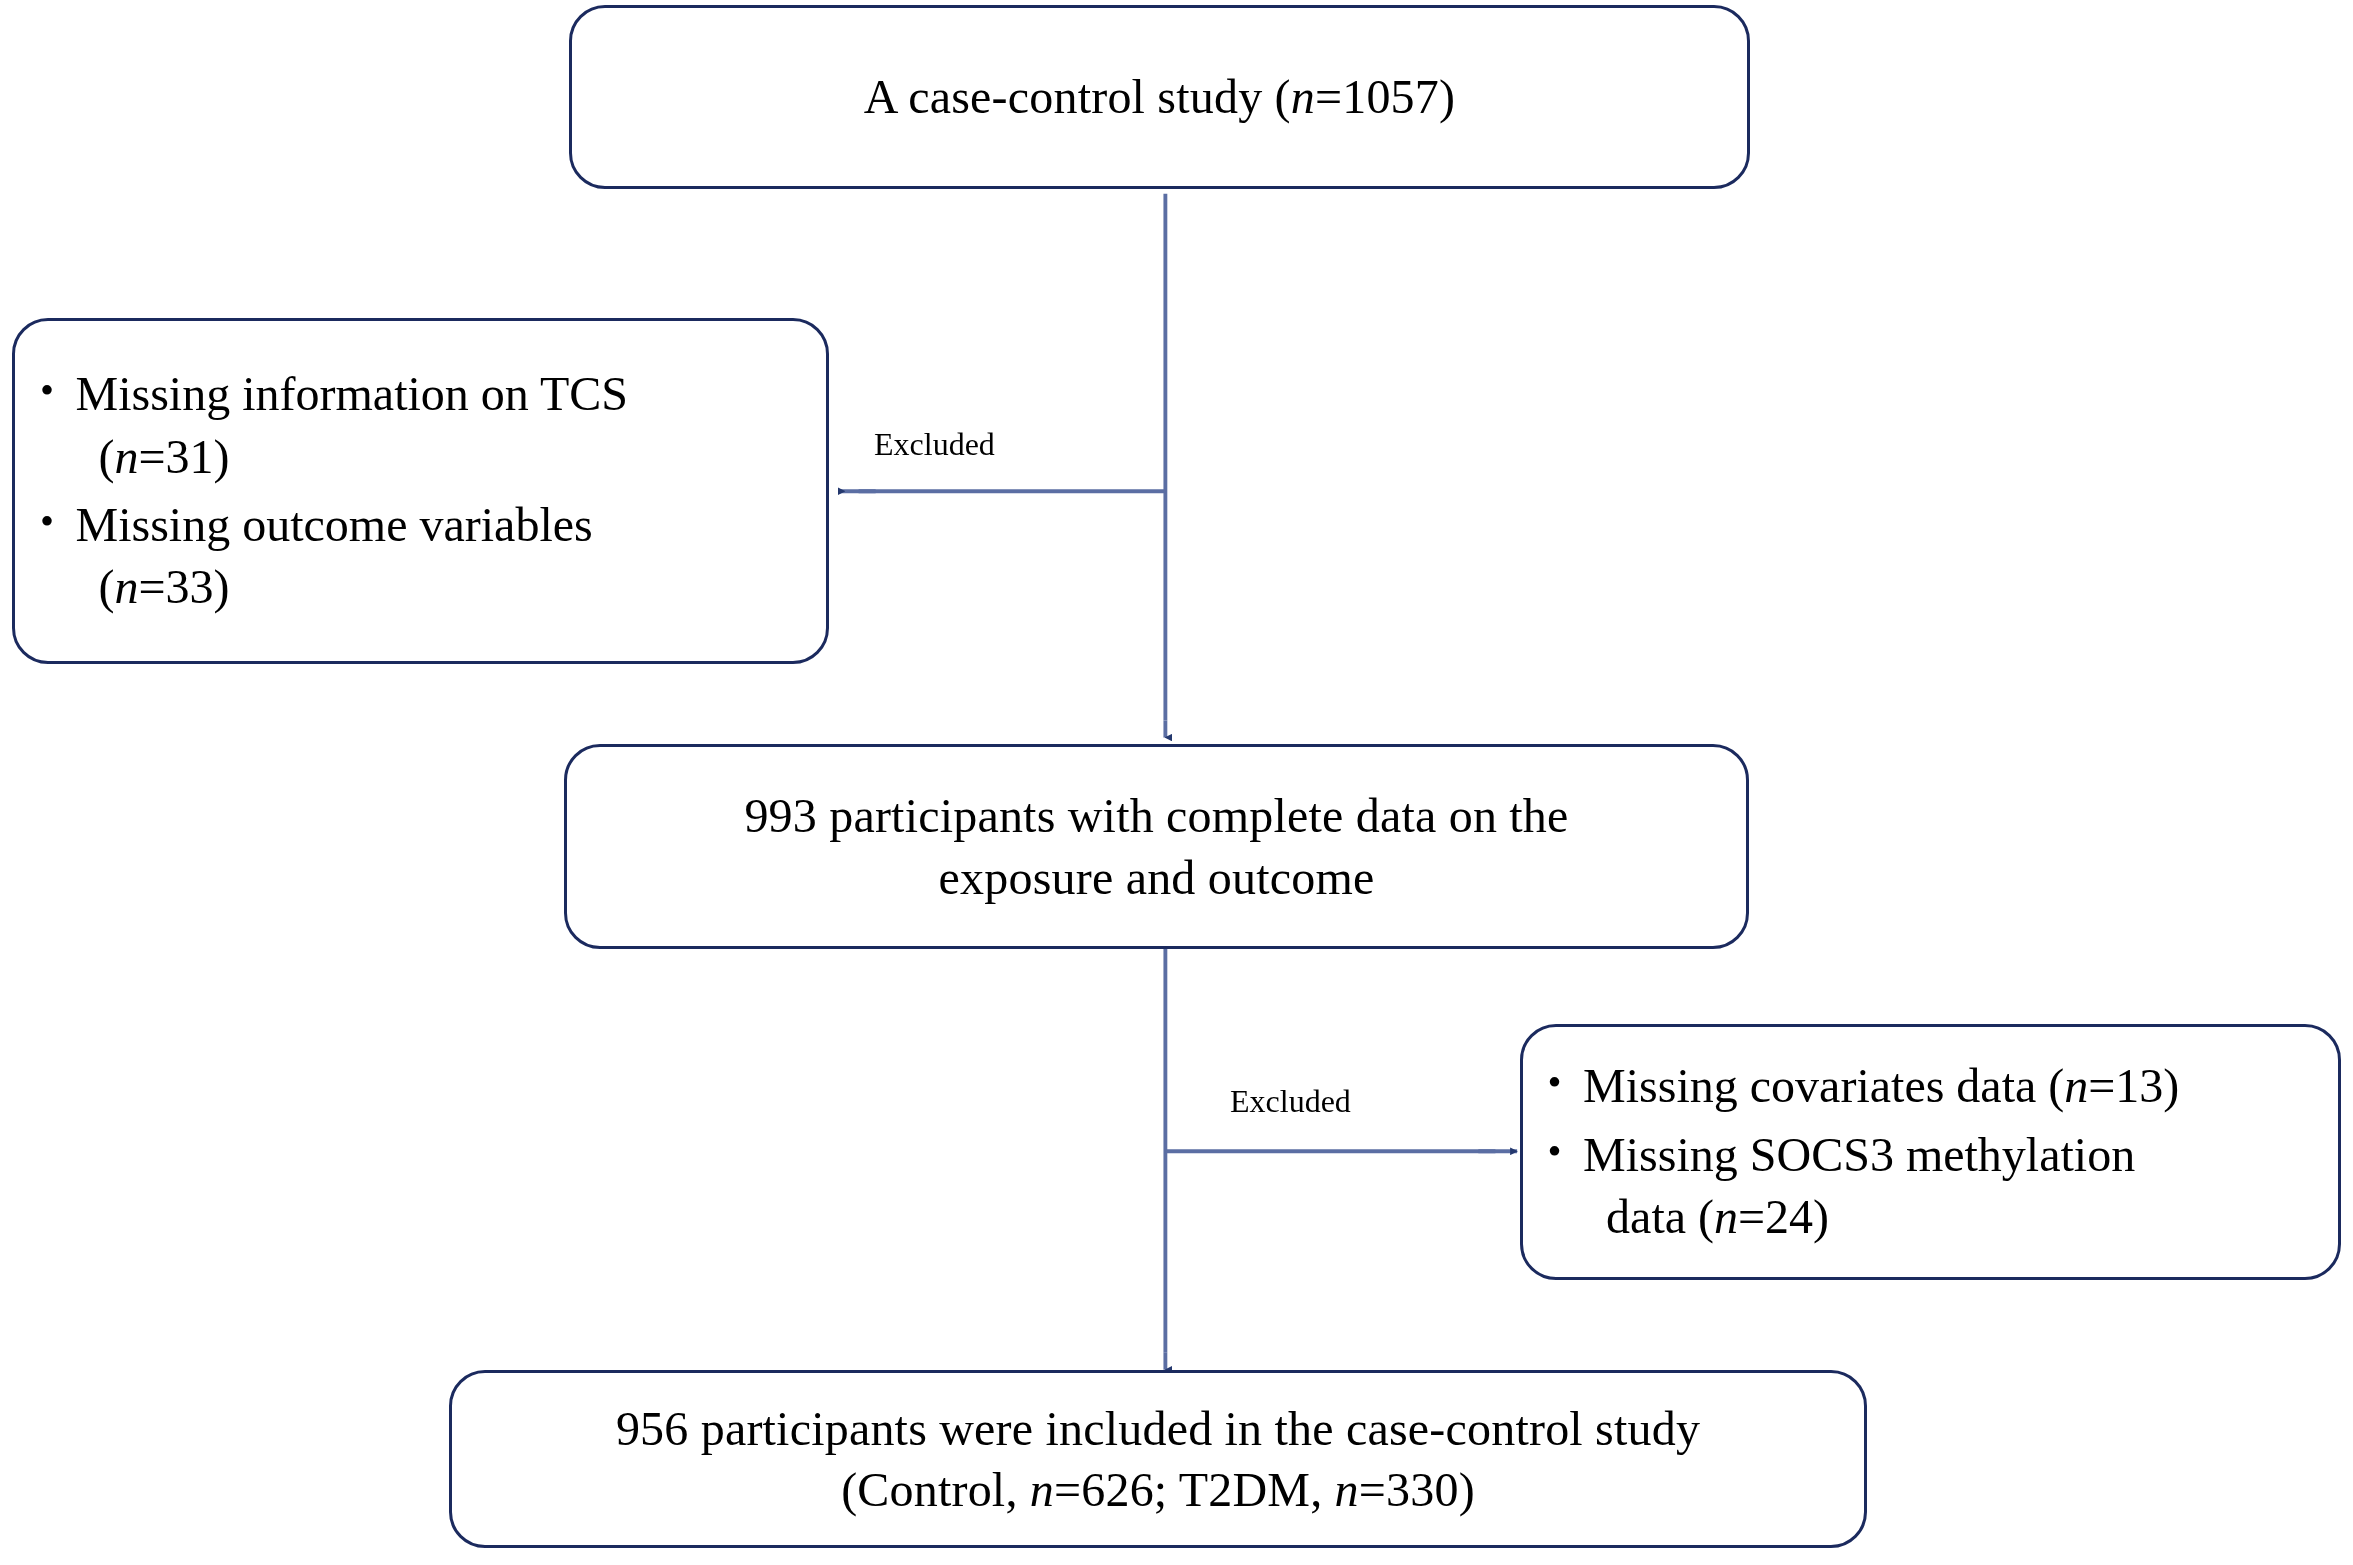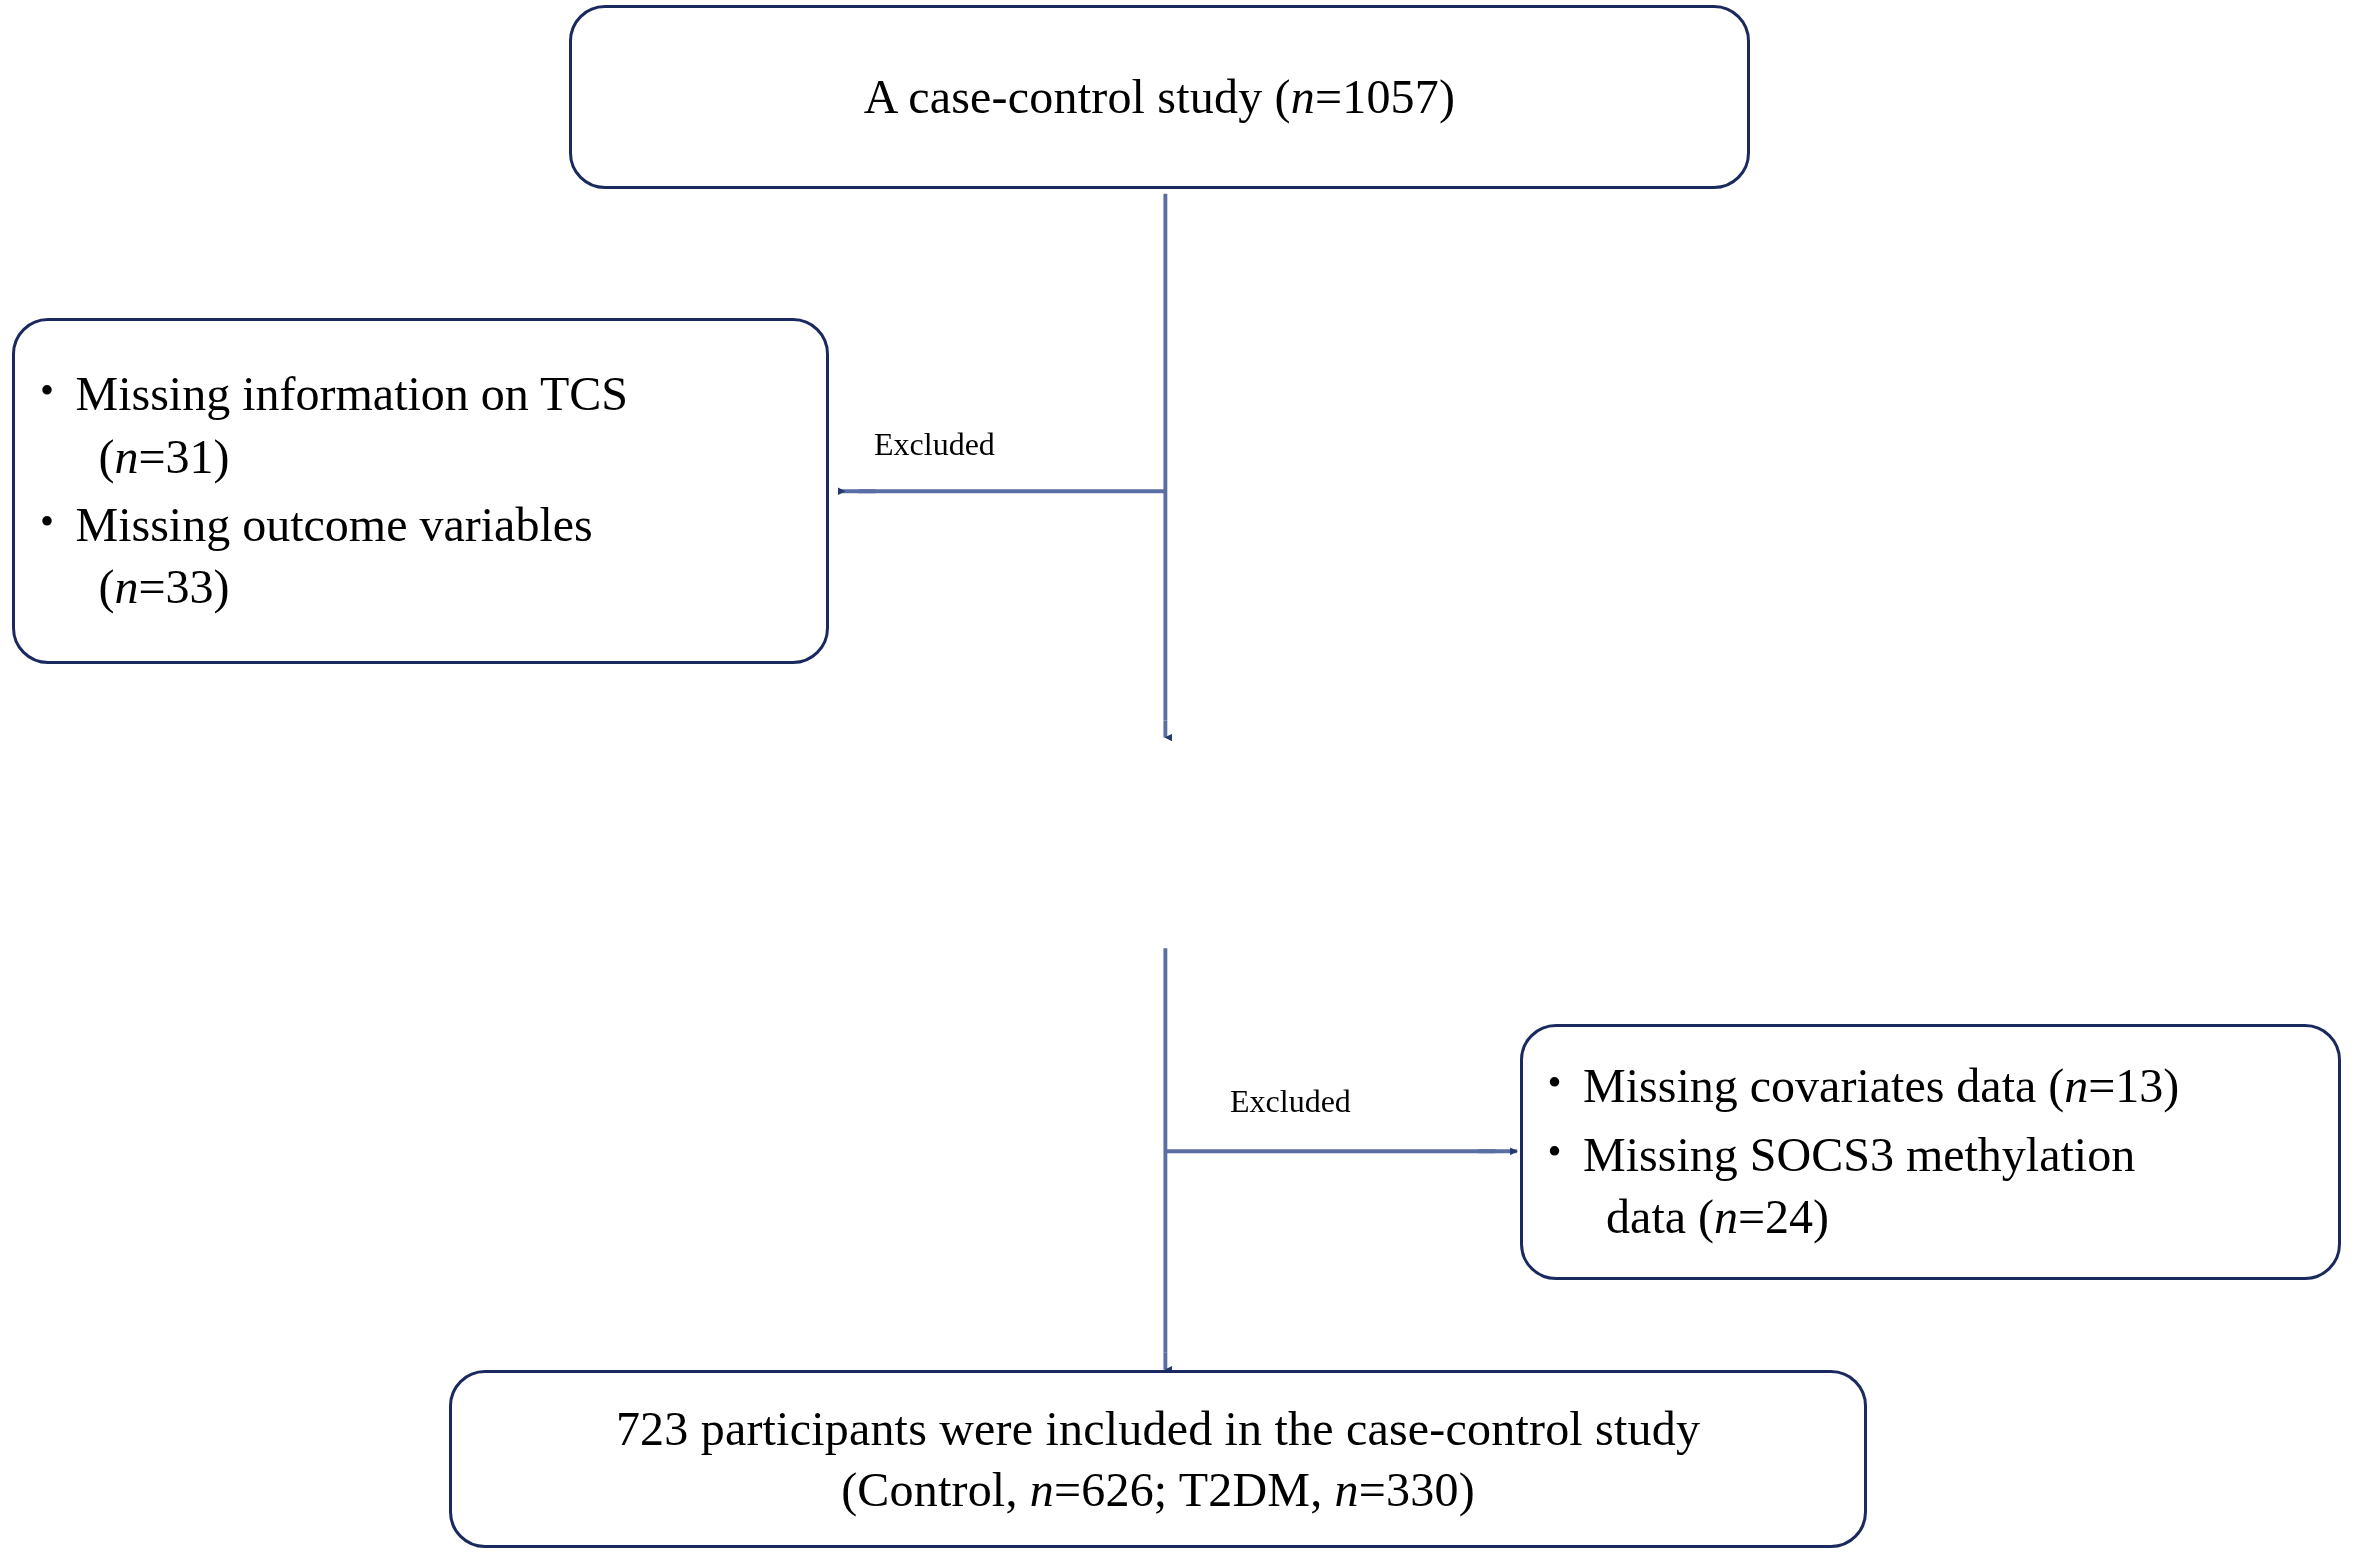--- a/index.html
+++ b/index.html
@@ -197,20 +197,28 @@
       <li class="bullet-item">
         <span class="bullet-dot">•</span>
         <span class="bullet-text">
           <span>Missing outcome variables</span>
           <span class="l2">(<em>n</em>=33)</span>
         </span>
       </li>
     </ul>
   </div>
 
+  <div class="node centered" id="box-middle">
+    <div class="node-line">
+      <span>993 participants with complete data on the</span>
+    </div>
+    <div class="node-line">
+      <span>exposure and outcome</span>
+    </div>
+  </div>
 
   <div class="node" id="box-right-excl">
     <ul class="bullets">
       <li class="bullet-item">
         <span class="bullet-dot">•</span>
         <span class="bullet-text">
           <span>Missing covariates data (<em>n</em>=13)</span>
         </span>
       </li>
       <li class="bullet-item">
@@ -218,21 +226,21 @@
         <span class="bullet-text">
           <span>Missing SOCS3 methylation</span>
           <span class="l2">data (<em>n</em>=24)</span>
         </span>
       </li>
     </ul>
   </div>
 
   <div class="node centered" id="box-bottom">
     <div class="node-line">
-      <span>723 participants were included in the case-control study</span>
+      <span>956 participants were included in the case-control study</span>
     </div>
     <div class="node-line">
       <span>(Control, <em>n</em>=626; T2DM, <em>n</em>=330)</span>
     </div>
   </div>
 
   <div class="edge-label" id="label-excluded-1">Excluded</div>
   <div class="edge-label" id="label-excluded-2">Excluded</div>
 
 </div>

